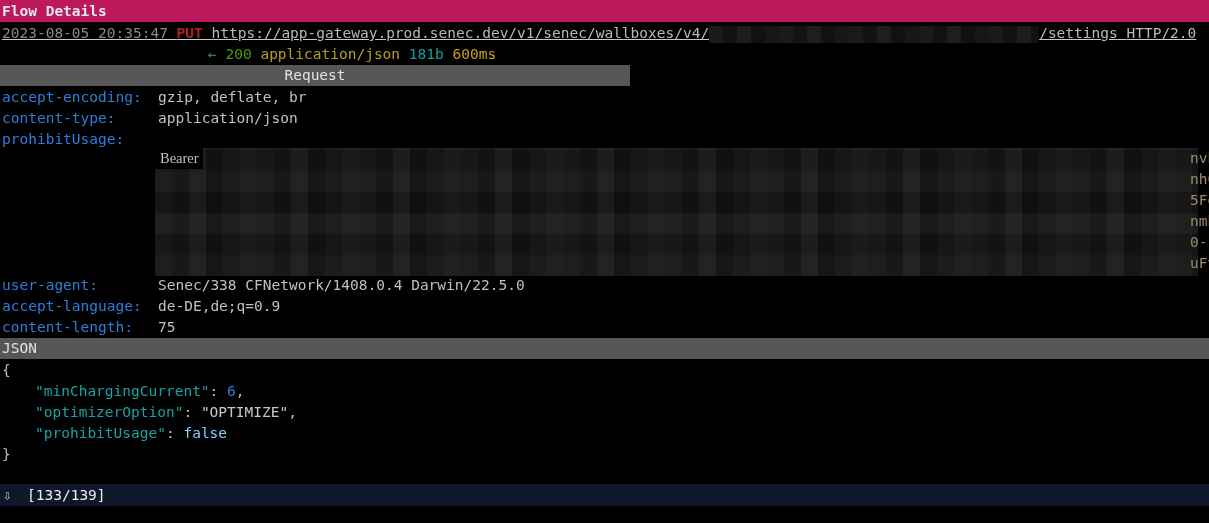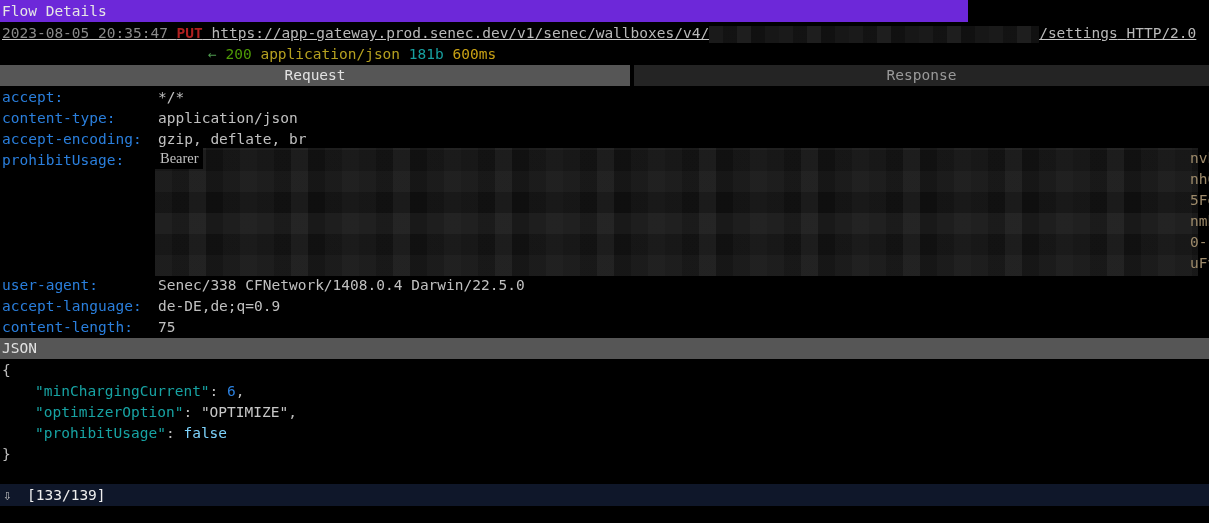--- a/index.html
+++ b/index.html
@@ -6,24 +6,25 @@
   body{
     width:1209px;height:523px;overflow:hidden;
     font-family:"DejaVu Sans Mono","Liberation Mono",monospace;
     font-size:14.5px;line-height:21px;
     color:#c8c8c8;-webkit-font-smoothing:none;
   }
   .screen{position:relative;width:1209px;height:523px;background:#000;}
 
   
   .titlebar{
-    position:absolute;left:0;top:0;width:968px;height:22px;
-    background:#6d28d9;color:#e6e6e6;
+    position:absolute;left:0;top:0;width:1209px;height:22px;
+    background:#be185d;color:#e6e6e6;
     padding-left:2px;box-sizing:border-box;line-height:22px;
     white-space:nowrap;
+    font-weight:bold;
   }
 
   
   .reqline{
     position:absolute;left:0;top:23px;width:1209px;height:21px;
     white-space:nowrap;overflow:hidden;padding-left:2px;box-sizing:border-box;text-decoration:underline;
   }
   .ts{color:#8a8a8a;}
   .method{color:#b02020;font-weight:bold;}
   .url{color:#b9b9b9;}
@@ -145,34 +146,28 @@
   </div>
 
   <div class="respline">
     <span style="display:inline-block;width:206px;"></span><span class="arrowback">←</span><span> </span><span class="status2xx">200</span><span> </span><span class="ctype">application/json</span><span> </span><span class="size">181b</span><span> </span><span class="dur">600ms</span>
   </div>
 
   <div class="tabs">
     <div class="tab active">
       <span>Request</span>
     </div>
-    <div class="tab inactive">
-      <span>Response</span>
-    </div>
   </div>
 
   <div class="headers">
     <div class="hrow">
-      <span class="hname">accept:</span><span class="hval">*/*</span>
+      <span class="hname">accept-encoding:</span><span class="hval">gzip, deflate, br</span>
     </div>
     <div class="hrow">
       <span class="hname">content-type:</span><span class="hval">application/json</span>
-    </div>
-    <div class="hrow">
-      <span class="hname">accept-encoding:</span><span class="hval">gzip, deflate, br</span>
     </div>
     <div class="hrow">
       <span class="hname">prohibitUsage:</span>
     </div>
   </div>
 
   <div class="redact-wrap">
     <div class="redact"></div>
   </div>
   <div class="bearer-lbl">Bearer</div>

